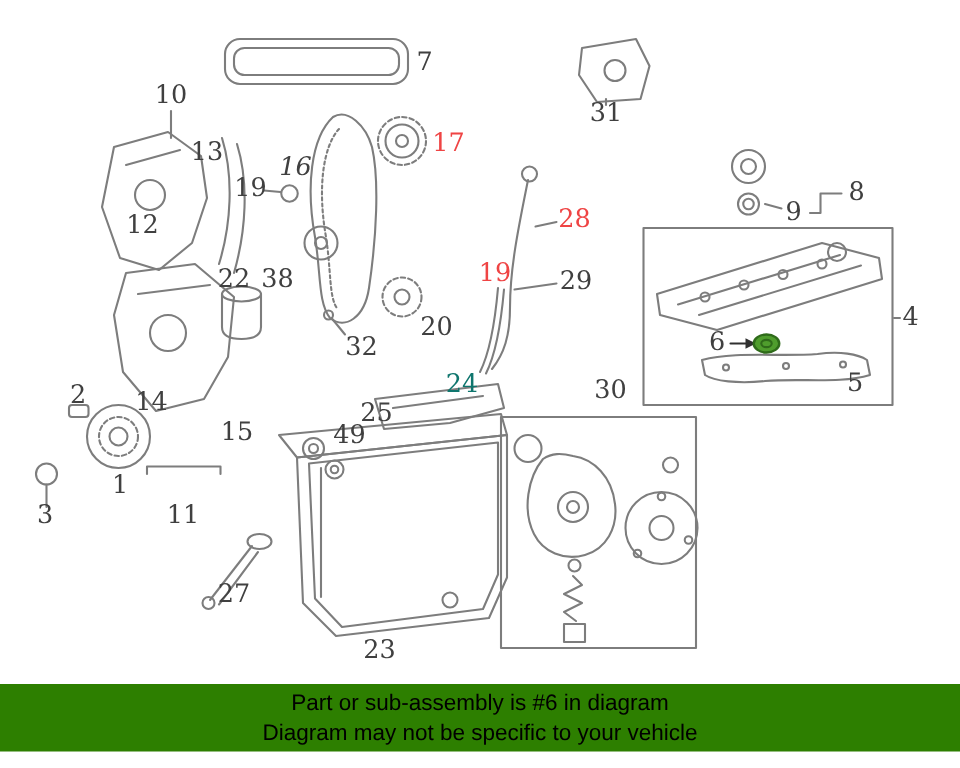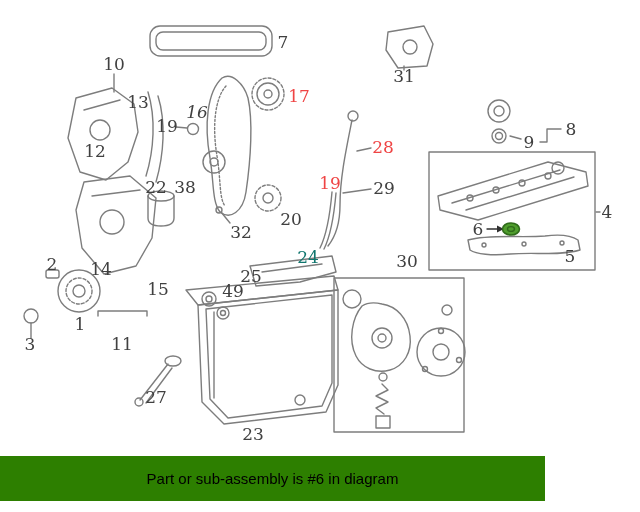--- a/index.html
+++ b/index.html
@@ -12,21 +12,21 @@
     transform: translate(-50%, -50%);
     font-family: "DejaVu Serif", serif;
     font-size: 17px;
     color: #404040;
     line-height: 1;
     white-space: nowrap;
   }
   .banner {
     position: absolute;
     left: 0; top: 456px;
-    width: 545px; height: 45px;
+    width: 640px; height: 45px;
     display: flex;
     flex-direction: column;
     align-items: center;
     justify-content: center;
     gap: 1px;
     font-family: "Liberation Sans", sans-serif;
     font-size: 15px;
     color: #000;
   }
   .banner div { line-height: 1.3; }
@@ -250,15 +250,16 @@
       <div class="part-label" style="left: 156px; top: 397px; color: rgb(64, 64, 64);">27</div>
       <div class="part-label" style="left: 383px; top: 147px; color: #ef4444;">28</div>
       <div class="part-label" style="left: 384px; top: 188px; color: rgb(64, 64, 64);">29</div>
       <div class="part-label" style="left: 407px; top: 261px; color: rgb(64, 64, 64);">30</div>
       <div class="part-label" style="left: 404px; top: 76px; color: rgb(64, 64, 64);">31</div>
       <div class="part-label" style="left: 241px; top: 232px; color: rgb(64, 64, 64);">32</div>
     </div>
 
   <div class="banner" style="background: rgb(45, 127, 0); color: rgb(0, 0, 0);">
     <div>Part or sub-assembly is #6 in diagram</div>
+    <div>Diagram may not be specific to your vehicle</div>
   </div>
 
 </div>
 
 </body></html>

